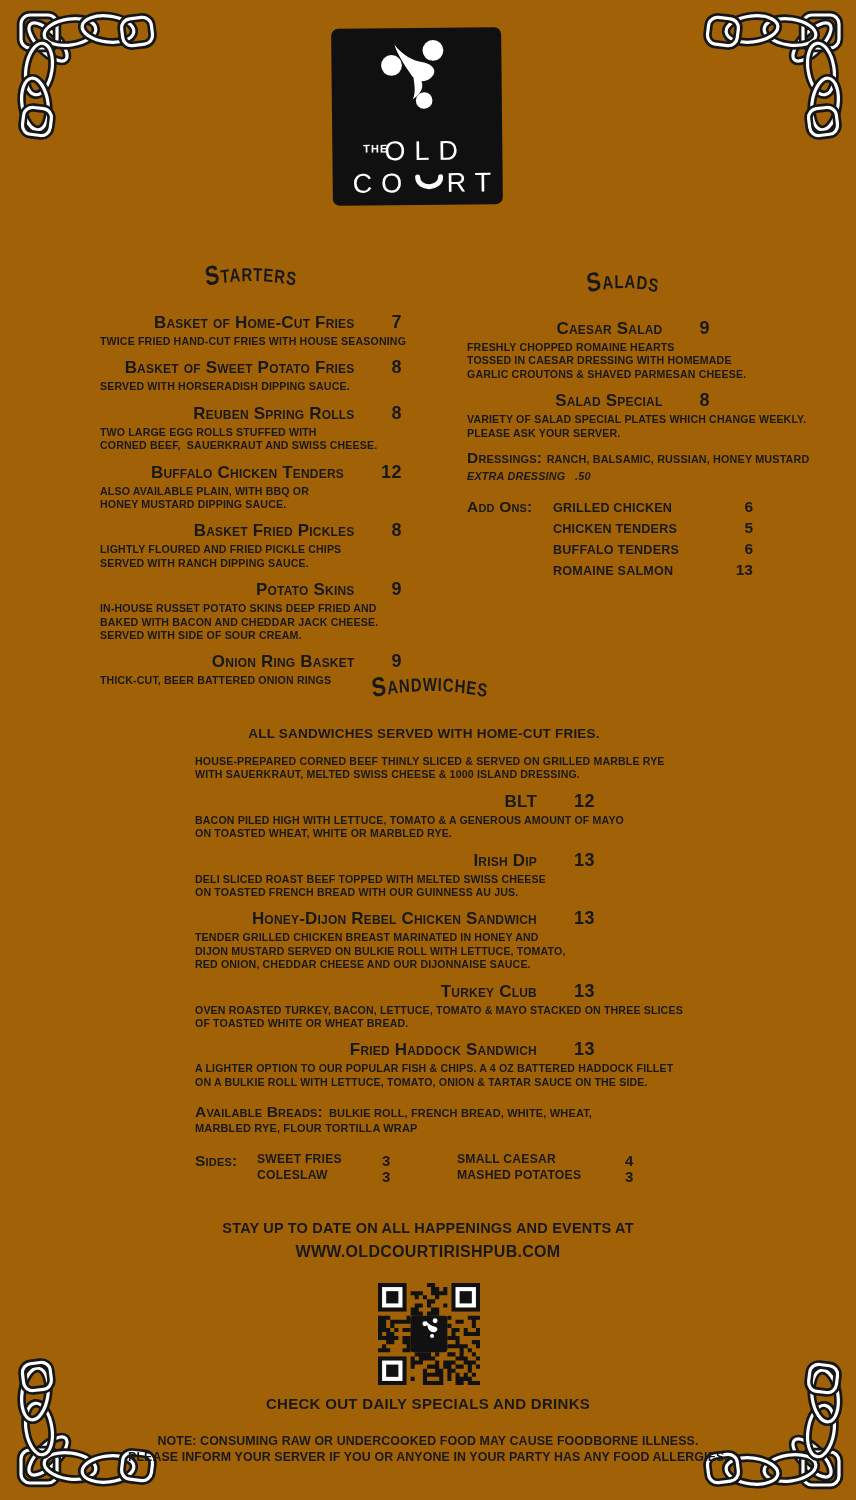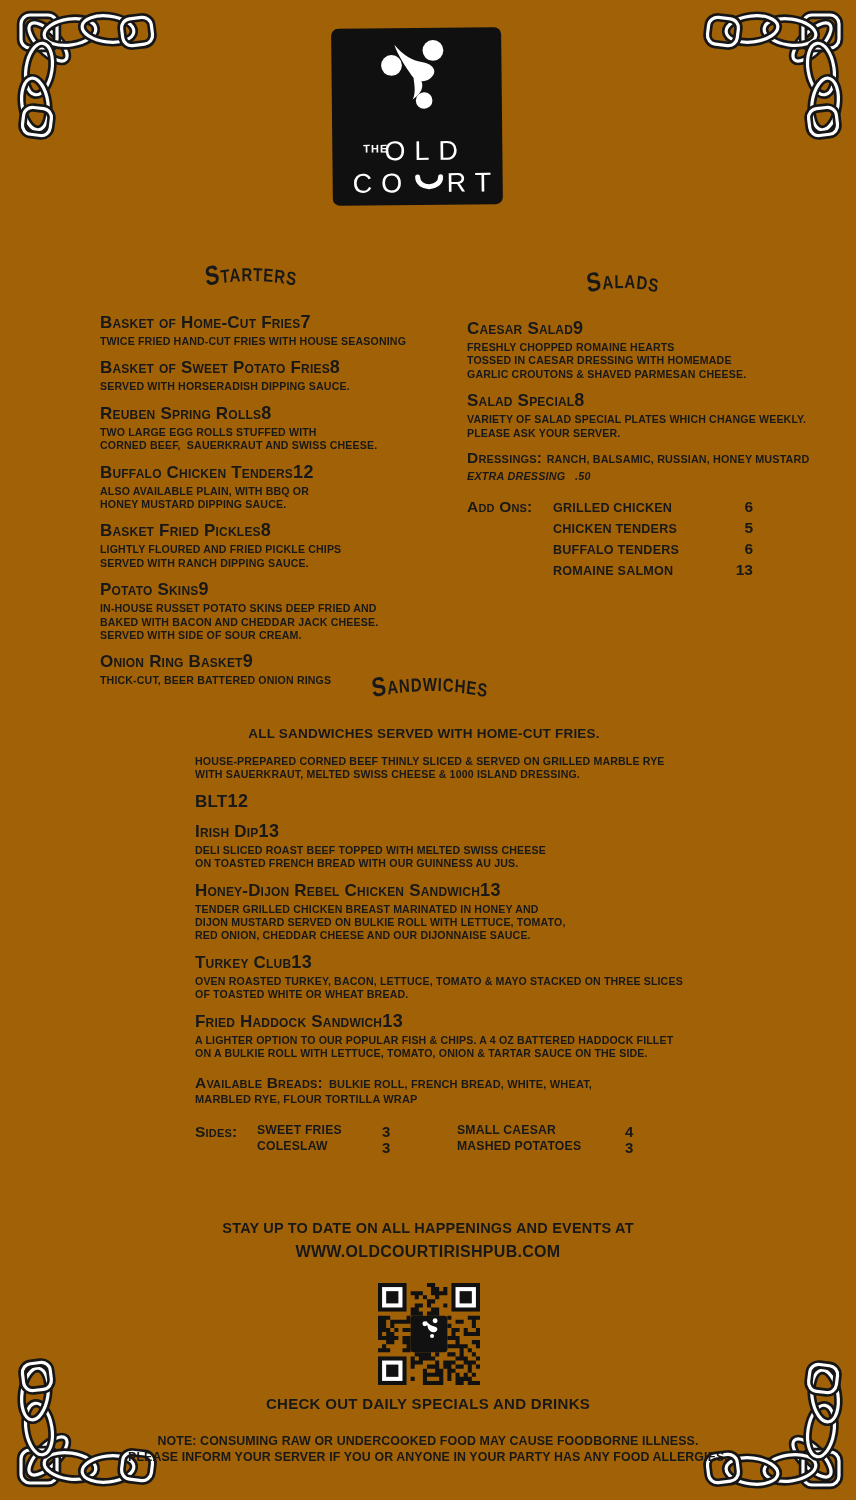--- a/index.html
+++ b/index.html
@@ -28,21 +28,21 @@
   .arch text{fill:#181818;font-family:"Liberation Sans",sans-serif;font-weight:700;
              font-size:27px;font-variant:small-caps;letter-spacing:1px;}
 
   
   .col{position:absolute;}
   #starters{left:100px;top:256px;width:302px;}
   #salads{left:467px;top:262px;width:312px;}
   #sandwiches{left:195px;top:666px;width:470px;}
 
   .mi{margin-bottom:9px;}
-  .mi-head{display:flex;justify-content:flex-start;align-items:baseline;}
+  .mi-head{display:flex;justify-content:flex-end;align-items:baseline;gap:37px;}
   #salads .mi-head{width:243px;}
   #sandwiches .mi-head{width:400px;}
   .mi-name{font-size:17px;font-variant:small-caps;line-height:19px;letter-spacing:.2px;}
   .mi-price{font-size:18px;letter-spacing:.5px;}
   .mi-desc{font-size:10.6px;line-height:13.4px;white-space:pre;letter-spacing:.15px;margin-top:2px;}
 
   .inline-label{font-size:15.5px;font-variant:small-caps;letter-spacing:.2px;}
   .caps-text{font-size:10.8px;letter-spacing:.15px;white-space:pre;}
 
   #dressings{margin-top:5px;white-space:nowrap;}
@@ -289,20 +289,22 @@
         <div class="mi">
           <div class="mi-desc">HOUSE-PREPARED CORNED BEEF THINLY SLICED &amp; SERVED ON GRILLED MARBLE RYE
 WITH SAUERKRAUT, MELTED SWISS CHEESE &amp; 1000 ISLAND DRESSING.</div>
         </div>
 
         <div class="mi">
           <div class="mi-head">
             <span class="mi-name">BLT</span>
             <span class="mi-price">12</span>
           </div>
+          <div class="mi-desc">BACON PILED HIGH WITH LETTUCE, TOMATO &amp; A GENEROUS AMOUNT OF MAYO
+ON TOASTED WHEAT, WHITE OR MARBLED RYE.</div>
         </div>
 
         <div class="mi">
           <div class="mi-head">
             <span class="mi-name">Irish Dip</span>
             <span class="mi-price">13</span>
           </div>
           <div class="mi-desc">DELI SLICED ROAST BEEF TOPPED WITH MELTED SWISS CHEESE
 ON TOASTED FRENCH BREAD WITH OUR GUINNESS AU JUS.</div>
         </div>

